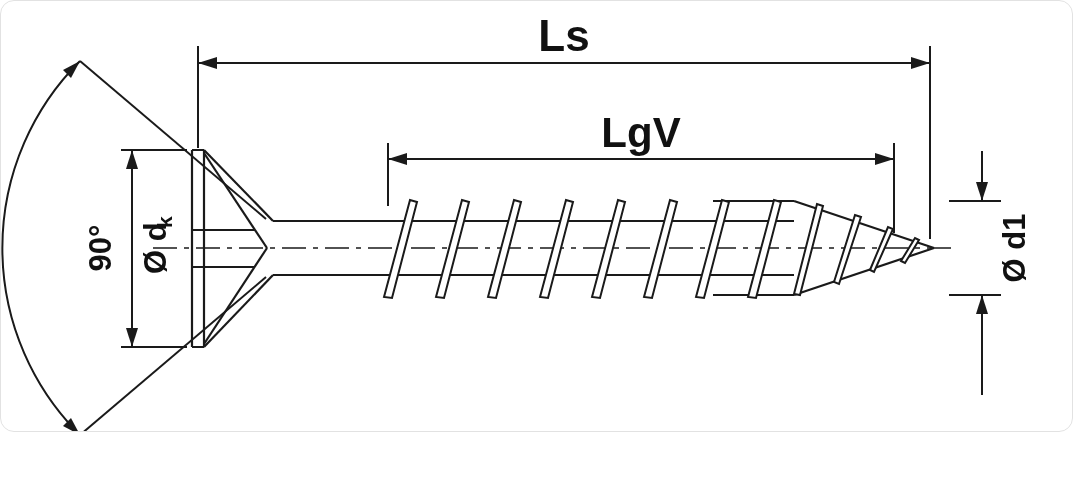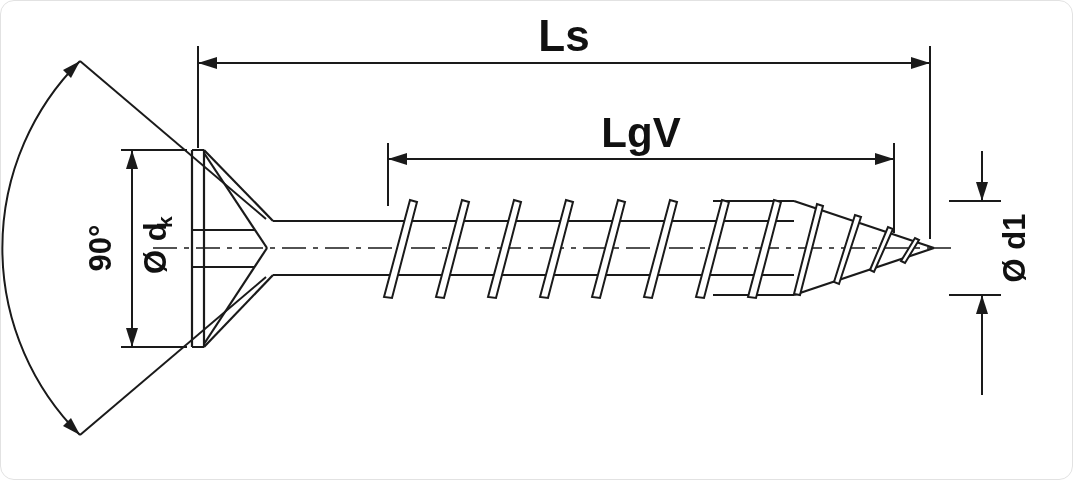--- a/index.html
+++ b/index.html
@@ -4,21 +4,21 @@
 <style>
   html, body {
     margin: 0;
     padding: 0;
     background: #ffffff;
     font-family: "Liberation Sans", sans-serif;
   }
   .canvas {
     position: relative;
     width: 1073px;
-    height: 480px;
+    height: 432px;
     background: #ffffff;
     border: 1px solid #e2e2e2;
     border-radius: 14px;
     box-sizing: border-box;
     overflow: hidden;
   }
   svg { display: block; }
   .ln   { stroke: #1a1a1a; stroke-width: 2.2; fill: none; stroke-linecap: butt; }
   .thin { stroke: #1a1a1a; stroke-width: 2;   fill: none; }
   .cl   { stroke: #1a1a1a; stroke-width: 1.6; fill: none; stroke-dasharray: 24 7 5 7; }

